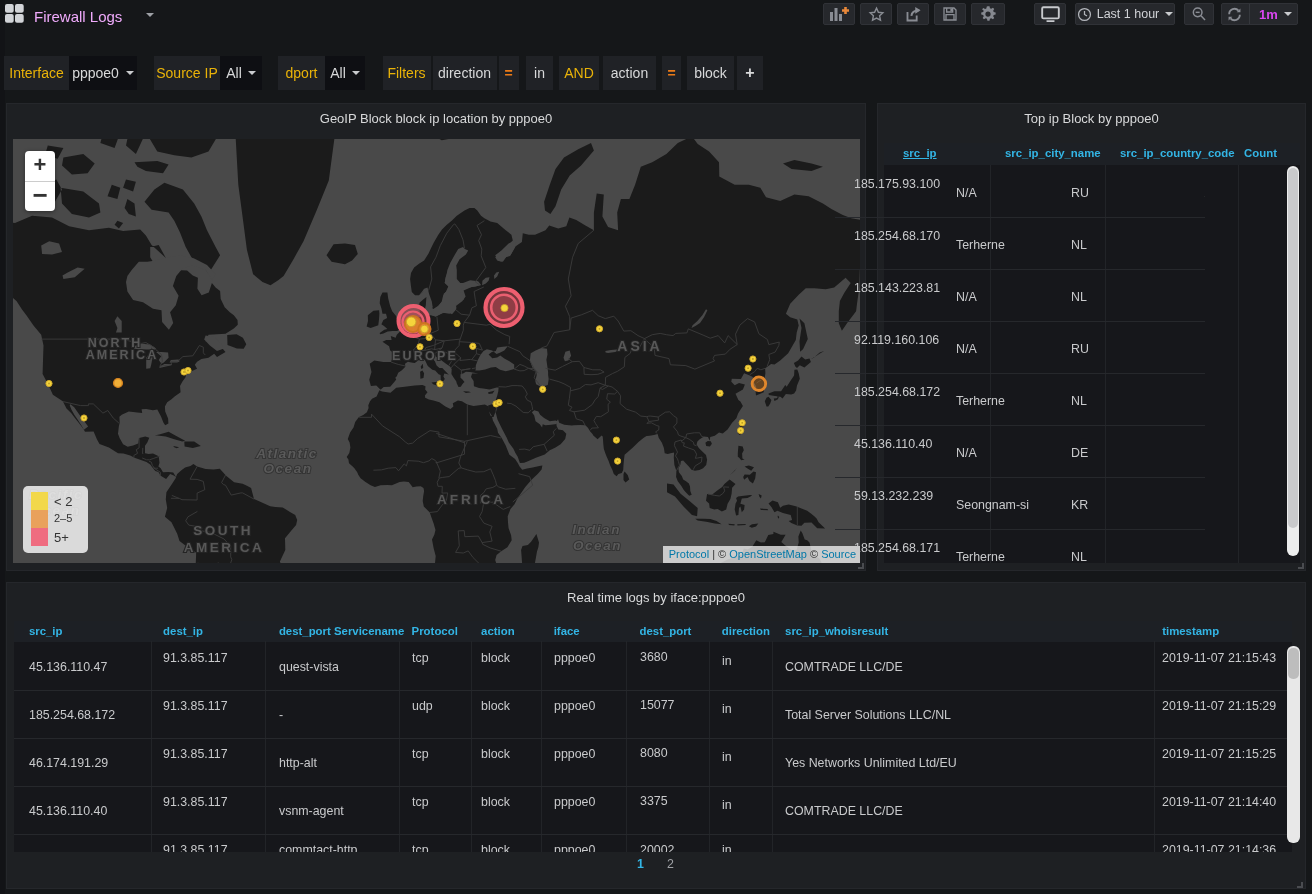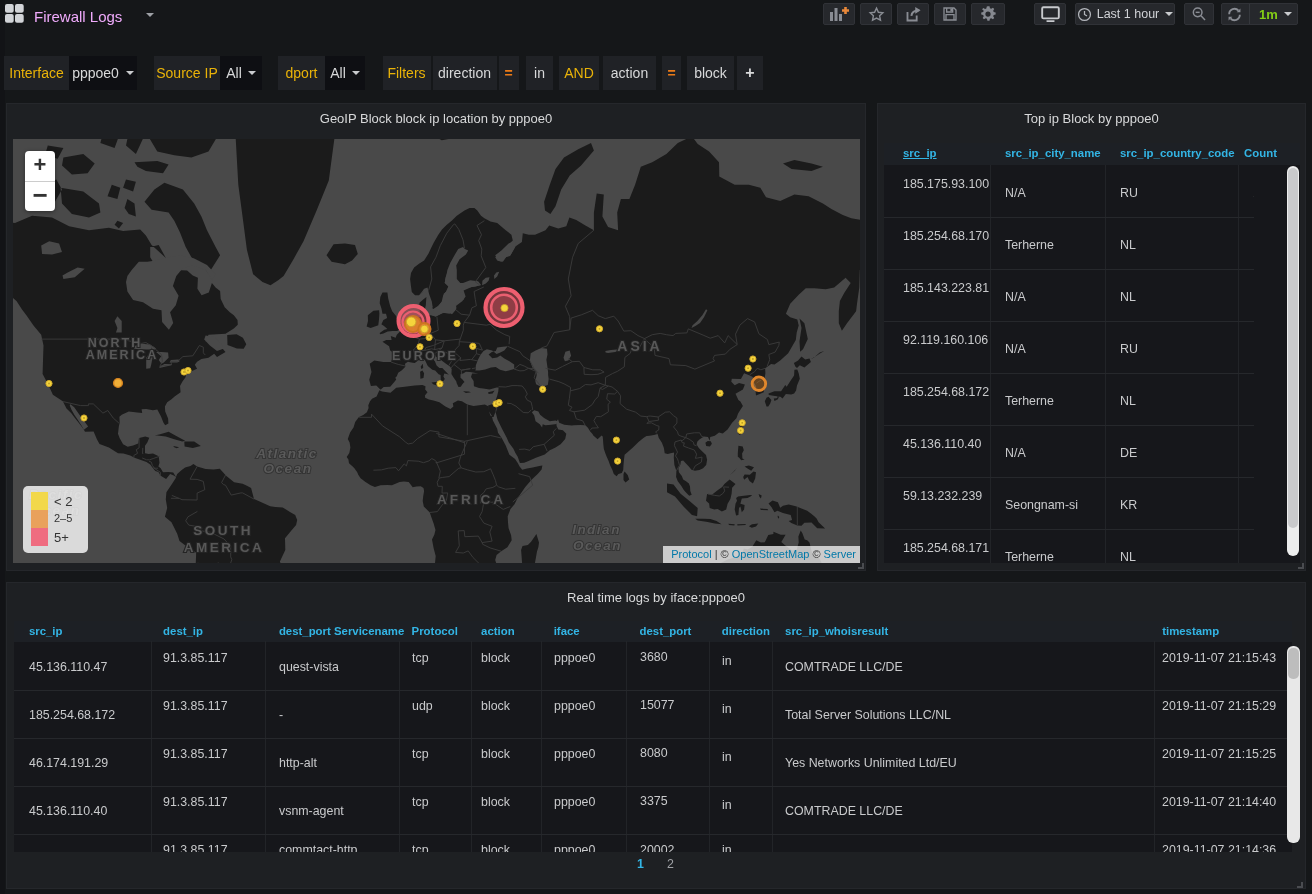--- a/index.html
+++ b/index.html
@@ -88,21 +88,21 @@
 <div class="nbtn" style="left:1221px;width:77px">
     <svg width="15" height="15" viewBox="0 0 24 24">
       <g fill="none" stroke="#898c93" stroke-width="3">
         <path d="M20.5 12.5a8.5 8.5 0 01-14.9 5.6"></path>
         <path d="M3.5 11.5A8.5 8.5 0 0118.4 5.9"></path>
       </g>
       <path d="M21.5 2.5v6h-6z" fill="#898c93"></path>
       <path d="M2.5 21.5v-6h6z" fill="#898c93"></path>
     </svg>
     <span style="border-left:1px solid #35383d;align-self:stretch;margin-left:7px"></span>
-    <span style="color:#84cc16;font-weight:bold;margin-left:9px">1m</span>
+    <span style="color:#d946ef;font-weight:bold;margin-left:9px">1m</span>
     <span class="caret" style="margin-left:6px"></span>
   </div>
 
 <div class="seg lab" style="left:4px;width:65px">Interface</div>
 <div class="seg pick" style="left:69px;width:68px">pppoe0<span class="caret" style="margin-left:7px"></span></div>
 <div class="seg lab" style="left:154px;width:66px">Source IP</div>
 <div class="seg pick" style="left:220px;width:42px">All<span class="caret" style="margin-left:6px"></span></div>
 <div class="seg lab" style="left:278px;width:47px">dport</div>
 <div class="seg pick" style="left:325px;width:40px">All<span class="caret" style="margin-left:6px"></span></div>
 <div class="seg lab" style="left:382.5px;width:48px">Filters</div>
@@ -205,36 +205,36 @@
 </div>
 
 <div style="position:absolute;left:23px;top:486px;width:65px;height:67px;background:rgba(255,255,255,0.8);border-radius:5px"></div>
 <div style="position:absolute;left:31px;top:492px;width:17px;height:18px;background:#f2d84b"></div>
 <div style="position:absolute;left:31px;top:510px;width:17px;height:18px;background:#e9a15c"></div>
 <div style="position:absolute;left:31px;top:528px;width:17px;height:18px;background:#ef6c80"></div>
 <div style="position:absolute;left:54px;top:494px;font-size:13px;color:#333">&lt; 2</div>
 <div style="position:absolute;left:54px;top:512px;font-size:11px;color:#333">2–5</div>
 <div style="position:absolute;left:54px;top:530px;font-size:13px;color:#333">5+</div>
 
-<div style="position:absolute;left:663px;top:546px;width:197px;height:17px;background:rgba(255,255,255,0.72);font-size:11px;color:#333;text-align:right;padding:2px 4px 0 0;white-space:nowrap"><span style="color:#0078A8">Protocol</span> | © <span style="color:#0078A8">OpenStreetMap</span> © <span style="color:#0078A8">Server</span></div>
+<div style="position:absolute;left:663px;top:546px;width:197px;height:17px;background:rgba(255,255,255,0.72);font-size:11px;color:#333;text-align:right;padding:2px 4px 0 0;white-space:nowrap"><span style="color:#0078A8">Protocol</span> | © <span style="color:#0078A8">OpenStreetMap</span> © <span style="color:#0078A8">Source</span></div>
 <div class="corner" style="left:858px;top:563px"></div>
 
 <div class="panel" style="left:877px;top:103px;width:429px;height:468px">
   <div class="ptitle">Top ip Block by pppoe0</div>
 </div>
 <div style="position:absolute;left:884px;top:165px;width:416px;height:398px;background:#16171b"></div>
 <div style="position:absolute;left:884px;top:143px;width:416px;height:22px;background:#1d2025"></div>
 <div class="hcell" style="left:903px;top:147px;text-decoration:underline">src_ip</div>
 <div class="hcell" style="left:1005px;top:147px">src_ip_city_name</div>
 <div class="hcell" style="left:1120px;top:147px">src_ip_country_code</div>
 <div class="hcell" style="left:1238px;top:147px;width:45px;text-align:center">Count</div>
 <div class="rvline" style="left:990px"></div>
 <div class="rvline" style="left:1105px"></div>
 <div class="rvline" style="left:1238px"></div>
-<div style="position:absolute;left:877px;top:165px;width:377px;height:398px;overflow:hidden">
+<div style="position:absolute;left:828px;top:165px;width:377px;height:398px;overflow:hidden">
 <div style="position:absolute;left:-877px;top:-165px;width:1312px;height:894px">
 <div class="rline" style="top:217px"></div>
       <div class="cell" style="left:903px;top:177px">185.175.93.100</div>
       <div class="cell" style="left:1005px;top:186px">N/A</div>
       <div class="cell" style="left:1120px;top:186px">RU</div>
       <div class="cell" style="left:1203px;top:186px;width:80px;text-align:right">11.00</div>
       <div class="rline" style="top:269px"></div>
       <div class="cell" style="left:903px;top:229px">185.254.68.170</div>
       <div class="cell" style="left:1005px;top:238px">Terherne</div>
       <div class="cell" style="left:1120px;top:238px">NL</div>

